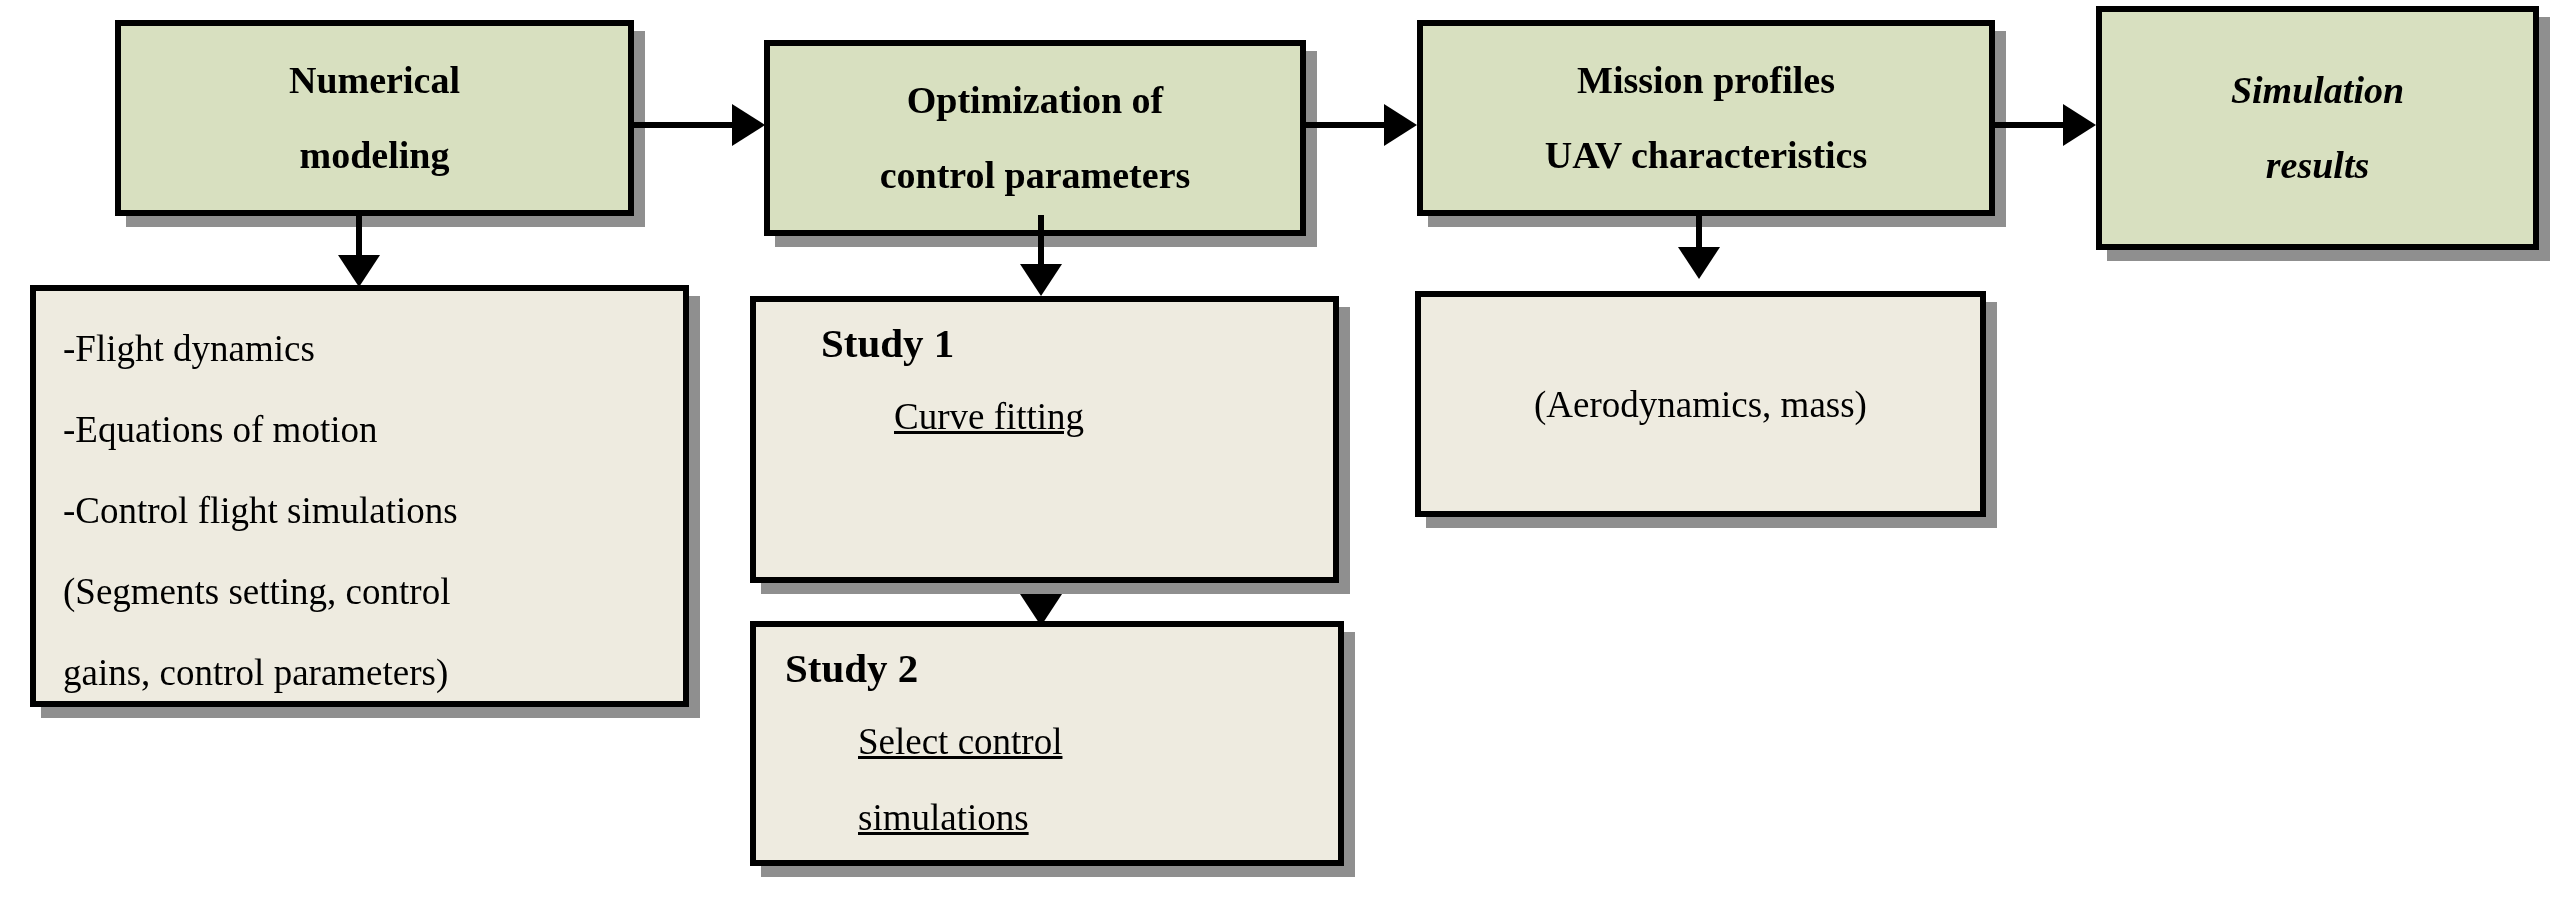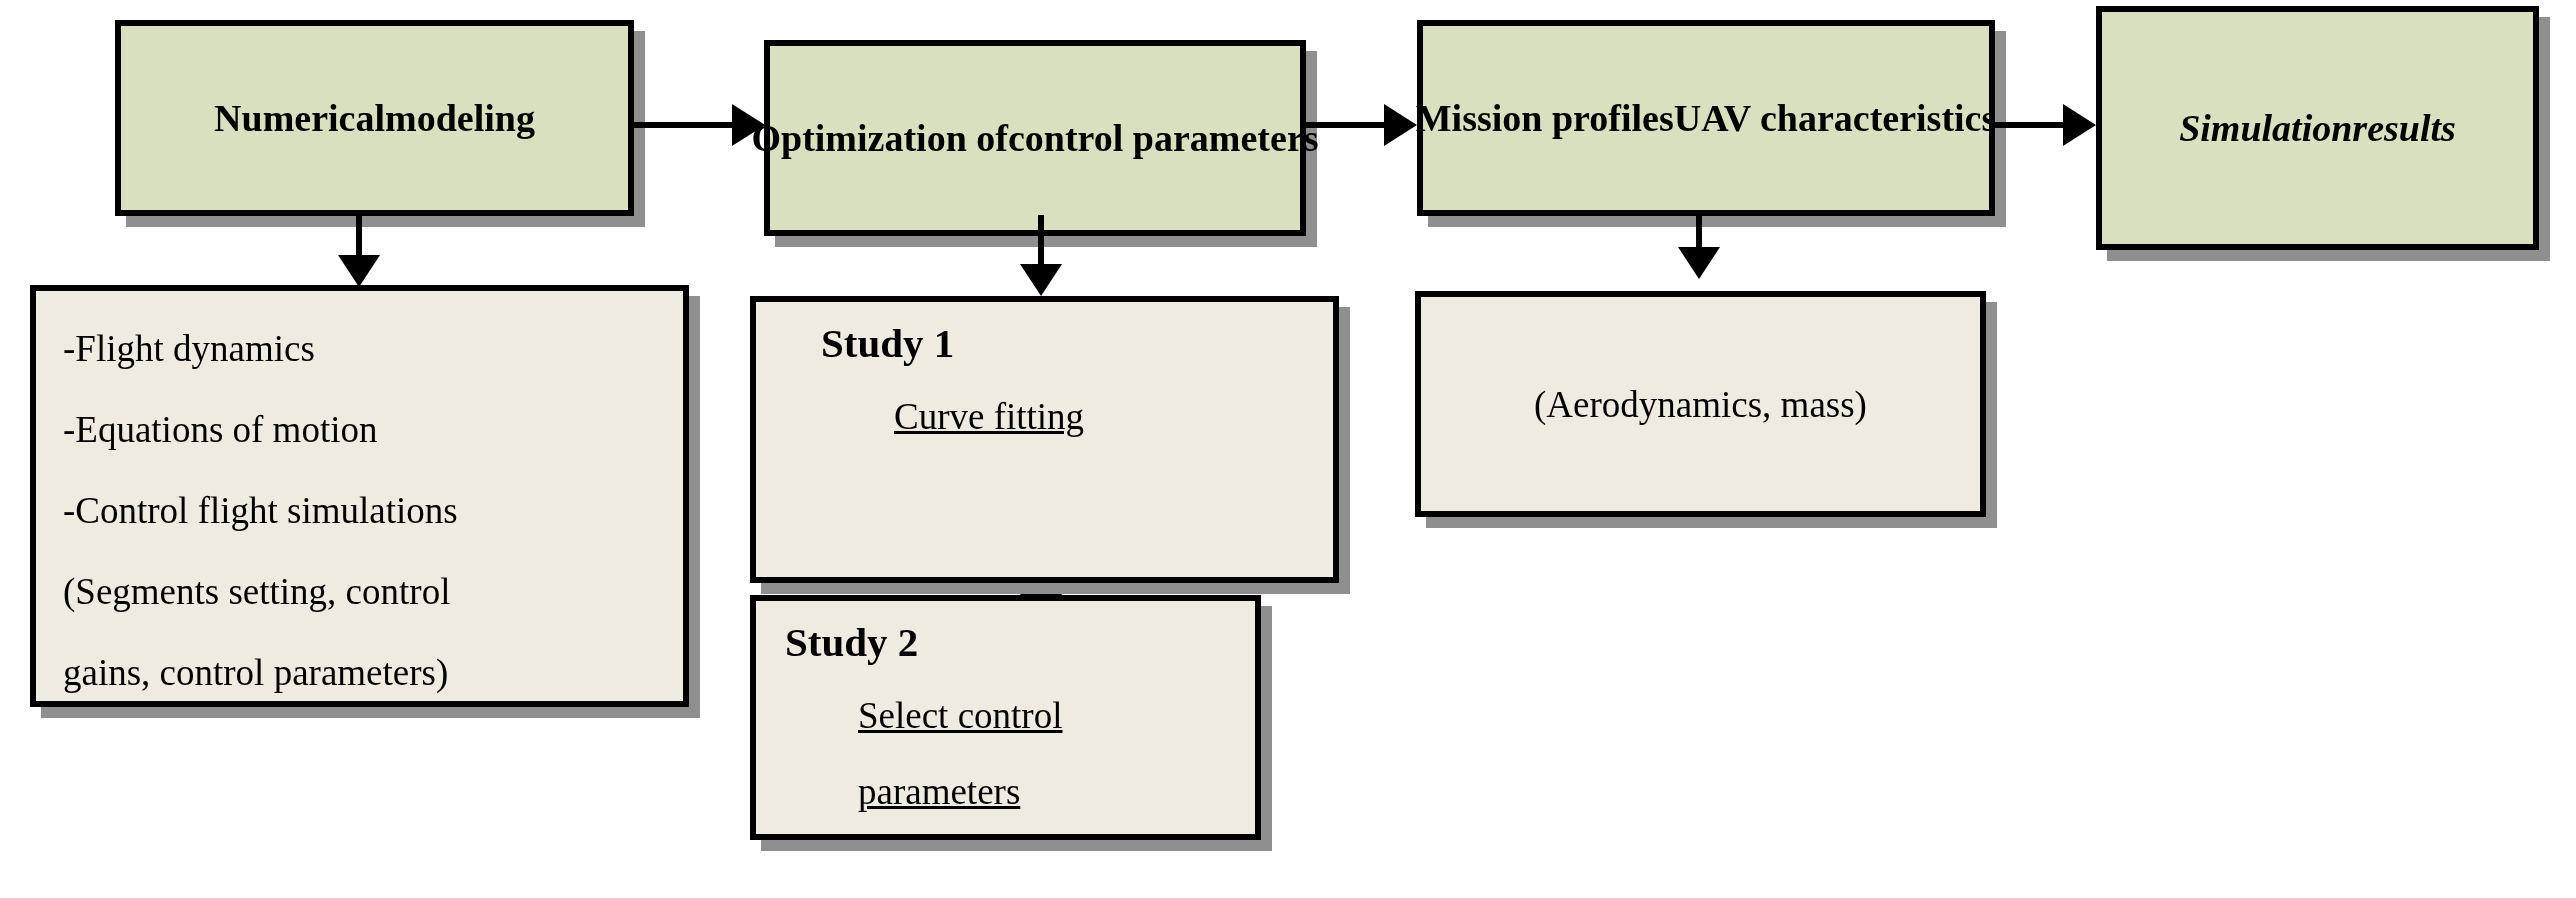--- a/index.html
+++ b/index.html
@@ -18,21 +18,21 @@
   }
   .box {
     position: absolute;
     box-sizing: border-box;
     border: 6.3px solid var(--border-color, #000);
     box-shadow: 11px 11px 0 0 var(--shadow-color, #8f8f8f);
   }
   .stage-box {
     background: var(--stage-fill, #d8e0c0);
     display: flex;
-    flex-direction: row;
+    flex-direction: column;
     align-items: center;
     justify-content: center;
     text-align: center;
   }
   .stage-box .title-line {
     font-weight: 700;
     font-size: 38px;
     line-height: 75px;
     white-space: nowrap;
   }
@@ -147,24 +147,24 @@
       <div class="detail-line">(Segments setting, control</div>
       <div class="detail-line">gains, control parameters)</div>
     </div>
   </div>
 
   <div class="box detail-box" style="left:750px; top:296px; width:589px; height:287px;padding-left:36px;">
     <span class="study-title">Study 1</span>
     <span class="study-line">Curve fitting</span>
   </div>
 
-  <div class="box detail-box" style="left:750px; top:595px; width:511px; height:245px;">
+  <div class="box detail-box" style="left:750px; top:621px; width:594px; height:245px;">
     <span class="study-title">Study 2</span>
     <span class="study-line">Select control</span>
-    <span class="study-line">parameters</span>
+    <span class="study-line">simulations</span>
   </div>
 
   <div class="box detail-box" style="left:1415px; top:291px; width:571px; height:226px;">
     <div class="center-label">(Aerodynamics, mass)</div>
   </div>
 
 </div>
 
 
 </body></html>

